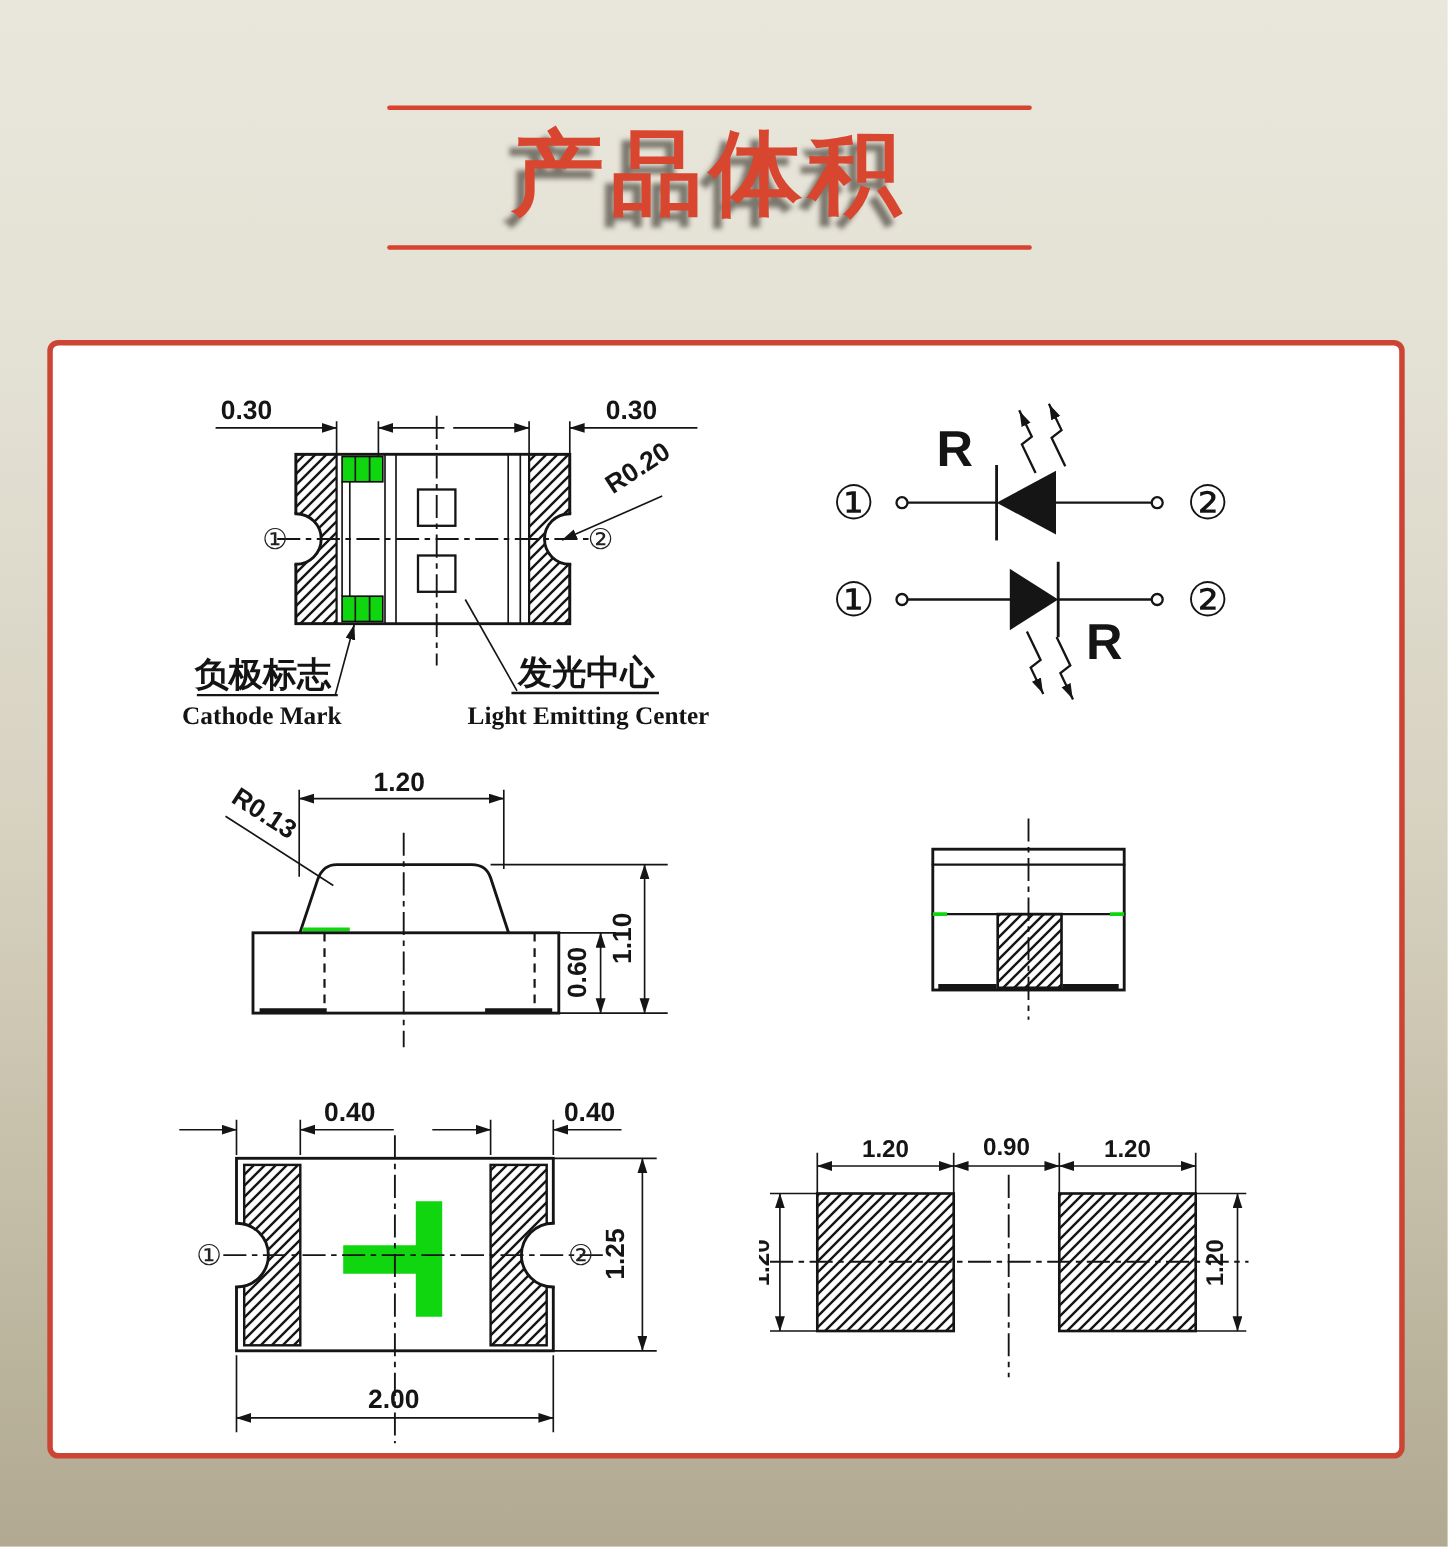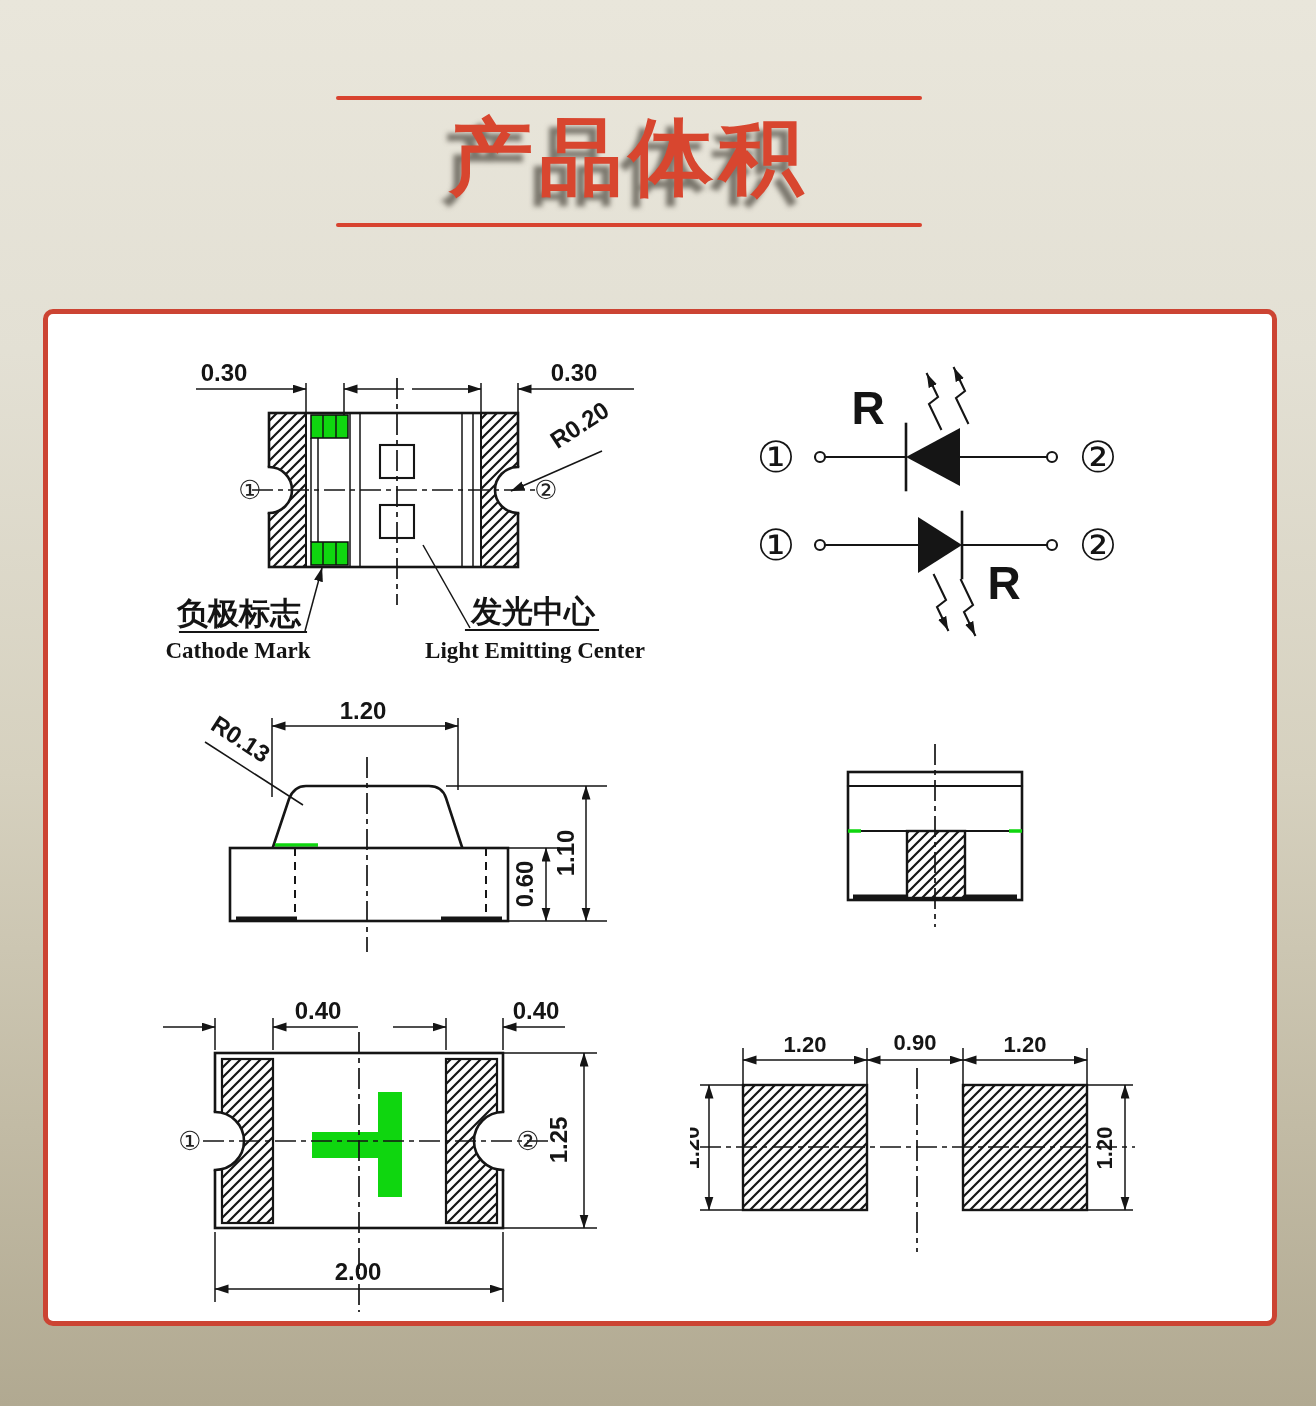--- a/index.html
+++ b/index.html
@@ -1,21 +1,21 @@
 <!DOCTYPE html>
 <html><head>
 <meta charset="utf-8">
 <style>
   html,body{margin:0;padding:0;}
   .stage{
     position:relative; width:1316px; height:1406px; overflow:hidden;
     background:linear-gradient(180deg,#e9e6db 0%,#e3e0d4 25%,#d6d1bf 55%,#c2bba5 80%,#b1a991 100%);
     font-family:"Liberation Sans",sans-serif;
   }
-  .title-wrap{position:absolute; left:336px; top:96px; width:586px;}
+  .title-wrap{position:absolute; left:352px; top:96px; width:586px;}
   .title-rule{height:4px; background:#d8432f; border-radius:2px;}
   .page-title{
     text-align:center; font-size:84px; font-weight:bold; color:#d8462f;
     line-height:1; padding:15px 0 24px; letter-spacing:6px;
     font-family:"DejaVu Sans",sans-serif;
     text-shadow:-8px 9px 5px rgba(85,82,72,0.75);
   }
   .panel{
     position:absolute; left:43px; top:309px; width:1234px; height:1017px;
     box-sizing:border-box; background:#ffffff;

